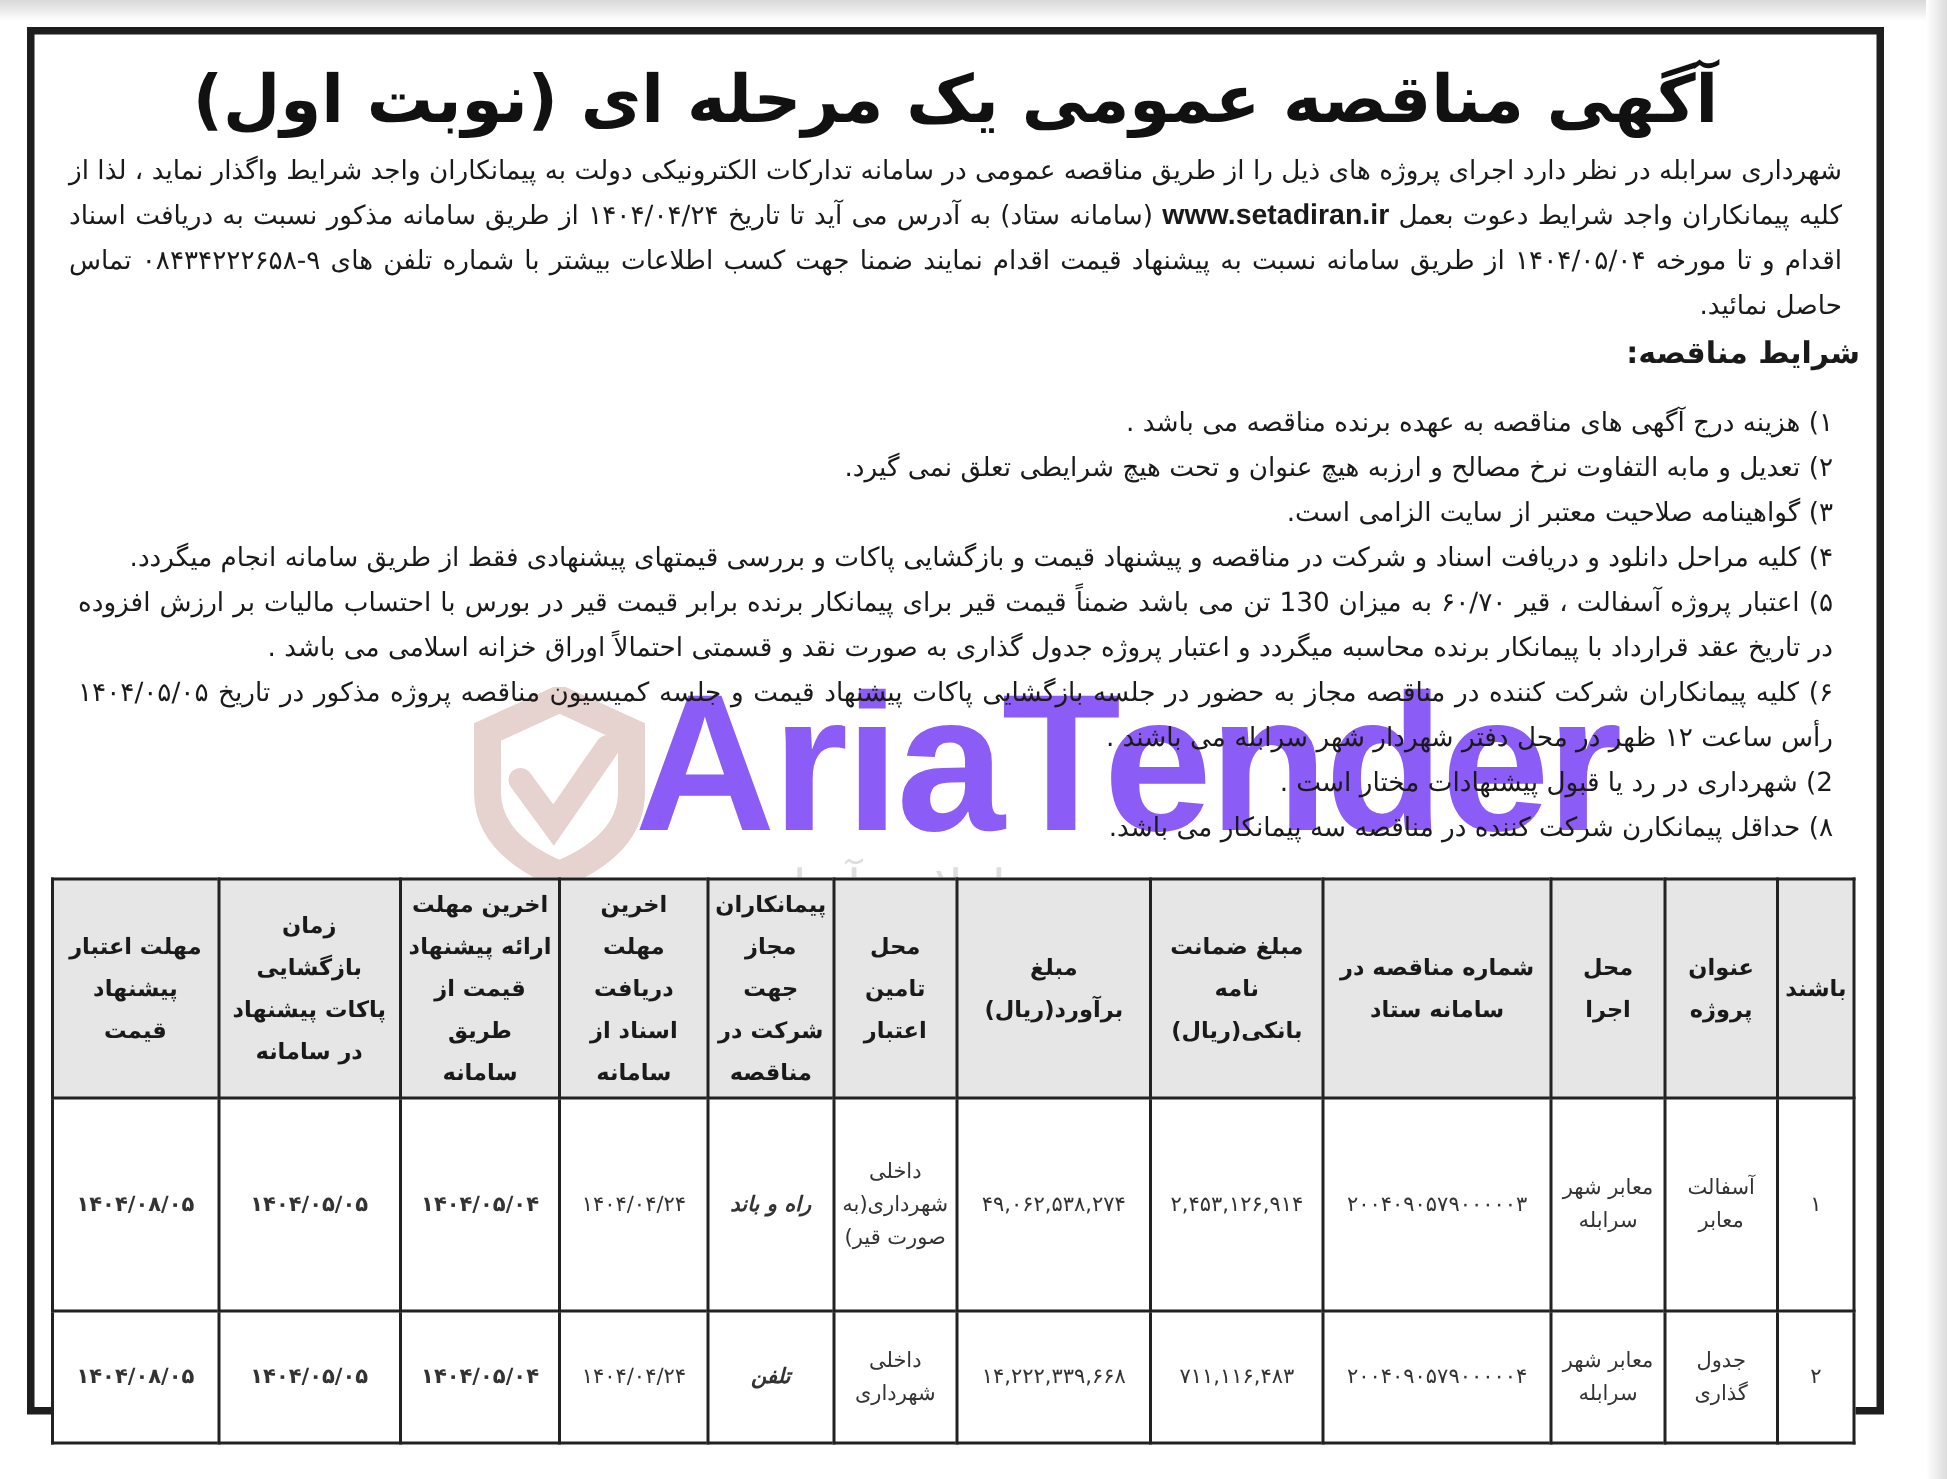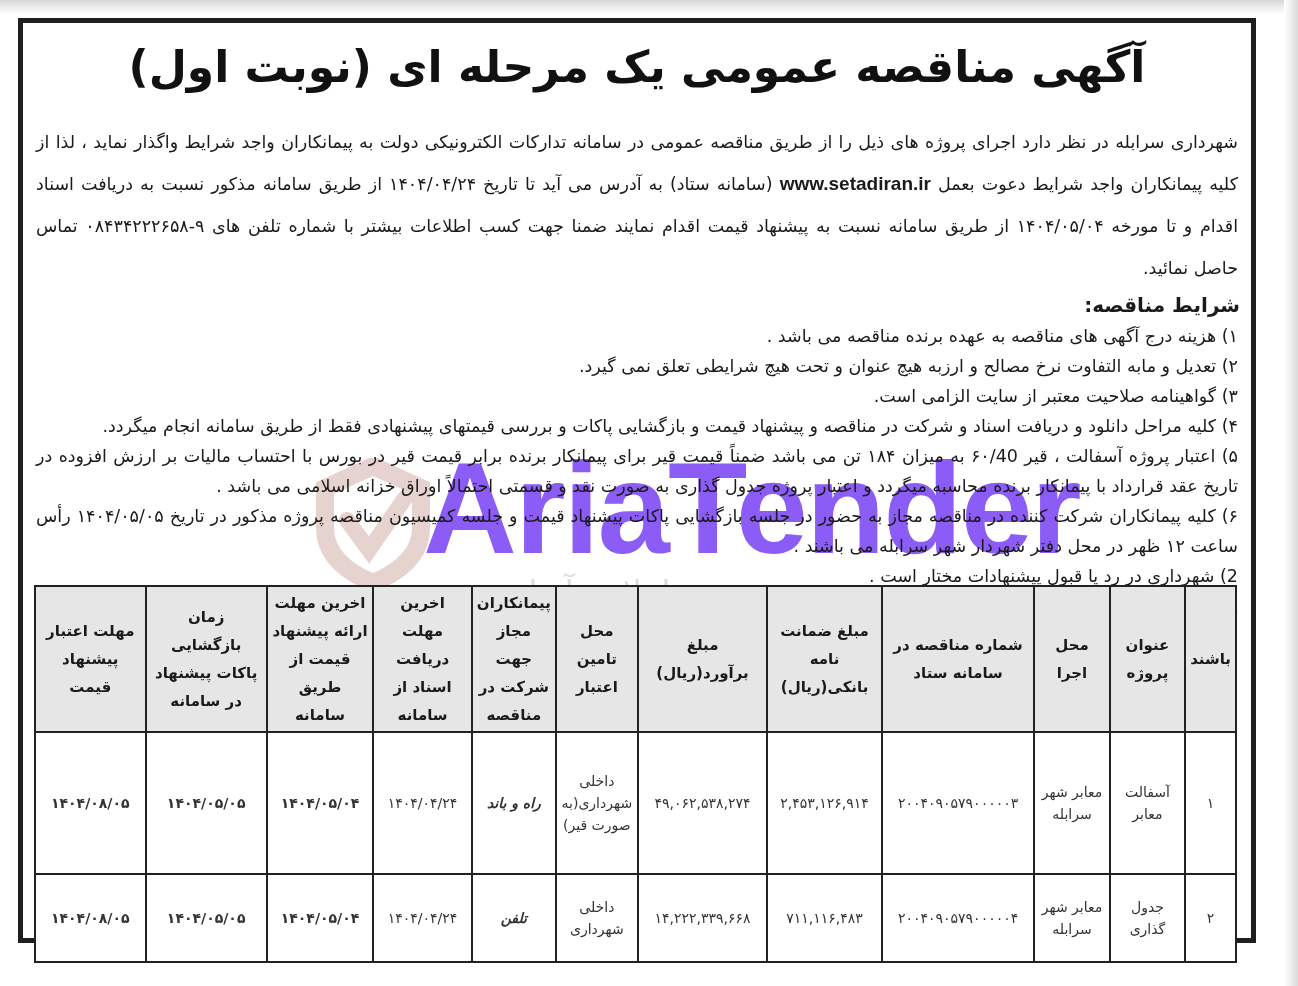--- a/index.html
+++ b/index.html
@@ -37,32 +37,32 @@
       font-size: 130px; line-height: 130px; color: #8b5cf6; letter-spacing: -2px;
       direction: ltr;
     }
     .wm-sub {
       position: absolute; left: 60px; top: 140px; width: 640px; text-align: center;
       font-size: 34px; color: #dedede; letter-spacing: 18px; direction: rtl;
     }
     .content { position: relative; z-index: 1; padding: 0 11px 0 11px; }
     .title {
       text-align: center; font-family: "DejaVu Sans", sans-serif; font-weight: bold;
-      font-size: 44px; line-height: 64px; margin-top: 12px; margin-bottom: 22px;
+      font-size: 44px; line-height: 64px; margin-top: 12px; margin-bottom: 0;
       color: #111;
     }
     .intro {
-      font-size: 17.5px; line-height: 42px; text-align: justify; text-align-last: right;
-      margin: 0 2px;
+      font-size: 17.5px; line-height: 30px; text-align: justify; text-align-last: right;
+      margin: 0 12px;
     }
     .intro .url { font-family: "Liberation Sans", sans-serif; font-weight: bold; font-size: 19px; direction: ltr; unicode-bidi: embed; }
     .section-heading {
       font-weight: bold; font-size: 20px; line-height: 32px; margin-top: 0px;
     }
-    .conditions { list-style: none; margin: 0; padding: 0; }
+    .conditions { list-style: none; margin: 16px; padding: 0; }
     .conditions li {
       font-size: 17.5px; line-height: 30px; text-align: justify; text-align-last: right;
       margin: 0 2px;
     }
     table.tender {
       position: absolute; left: 11px; top: 562px; width: 1203px;
       border-collapse: collapse; direction: rtl; z-index: 1; background: #fff;
     }
     table.tender th, table.tender td {
       border: 2px solid #222; text-align: center; vertical-align: middle;
@@ -105,21 +105,21 @@
       <span>(سامانه ستاد) به آدرس می آید تا تاریخ ۱۴۰۴/۰۴/۲۴ از طریق سامانه مذکور نسبت به دریافت اسناد اقدام و تا مورخه ۱۴۰۴/۰۵/۰۴ از طریق سامانه نسبت به پیشنهاد قیمت اقدام نمایند ضمنا جهت کسب اطلاعات بیشتر با شماره تلفن های ۹-۰۸۴۳۴۲۲۲۶۵۸ تماس حاصل نمائید.</span>
     </p>
 
     <div class="section-heading">شرایط مناقصه:</div>
 
     <ul class="conditions">
       <li>۱) هزینه درج آگهی های مناقصه به عهده برنده مناقصه می باشد .</li>
       <li>۲) تعدیل و مابه التفاوت نرخ مصالح و ارزبه هیچ عنوان و تحت هیچ شرایطی تعلق نمی گیرد.</li>
       <li>۳) گواهینامه صلاحیت معتبر از سایت الزامی است.</li>
       <li>۴) کلیه مراحل دانلود و دریافت اسناد و شرکت در مناقصه و پیشنهاد قیمت و بازگشایی پاکات و بررسی قیمتهای پیشنهادی فقط از طریق سامانه انجام میگردد.</li>
-      <li>۵) اعتبار پروژه آسفالت ، قیر ۶۰/40 به میزان ۱۸۴ تن می باشد ضمناً قیمت قیر برای پیمانکار برنده برابر قیمت قیر در بورس با احتساب مالیات بر ارزش افزوده در تاریخ عقد قرارداد با پیمانکار برنده محاسبه میگردد و اعتبار پروژه جدول گذاری به صورت نقد و قسمتی احتمالاً اوراق خزانه اسلامی می باشد .</li>
+      <li>۵) اعتبار پروژه آسفالت ، قیر ۶۰/۷۰ به میزان 130 تن می باشد ضمناً قیمت قیر برای پیمانکار برنده برابر قیمت قیر در بورس با احتساب مالیات بر ارزش افزوده در تاریخ عقد قرارداد با پیمانکار برنده محاسبه میگردد و اعتبار پروژه جدول گذاری به صورت نقد و قسمتی احتمالاً اوراق خزانه اسلامی می باشد .</li>
       <li>۶) کلیه پیمانکاران شرکت کننده در مناقصه مجاز به حضور در جلسه بازگشایی پاکات پیشنهاد قیمت و جلسه کمیسیون مناقصه پروژه مذکور در تاریخ ۱۴۰۴/۰۵/۰۵ رأس ساعت ۱۲ ظهر در محل دفتر شهردار شهر سرابله می باشند .</li>
       <li>2) شهرداری در رد یا قبول پیشنهادات مختار است .</li>
       <li>۸) حداقل پیمانکارن شرکت کننده در مناقصه سه پیمانکار می باشد.</li>
     </ul>
   </div>
 
   <table class="tender">
     <colgroup>
       <col style="width:50px">
         <col style="width:76px">

